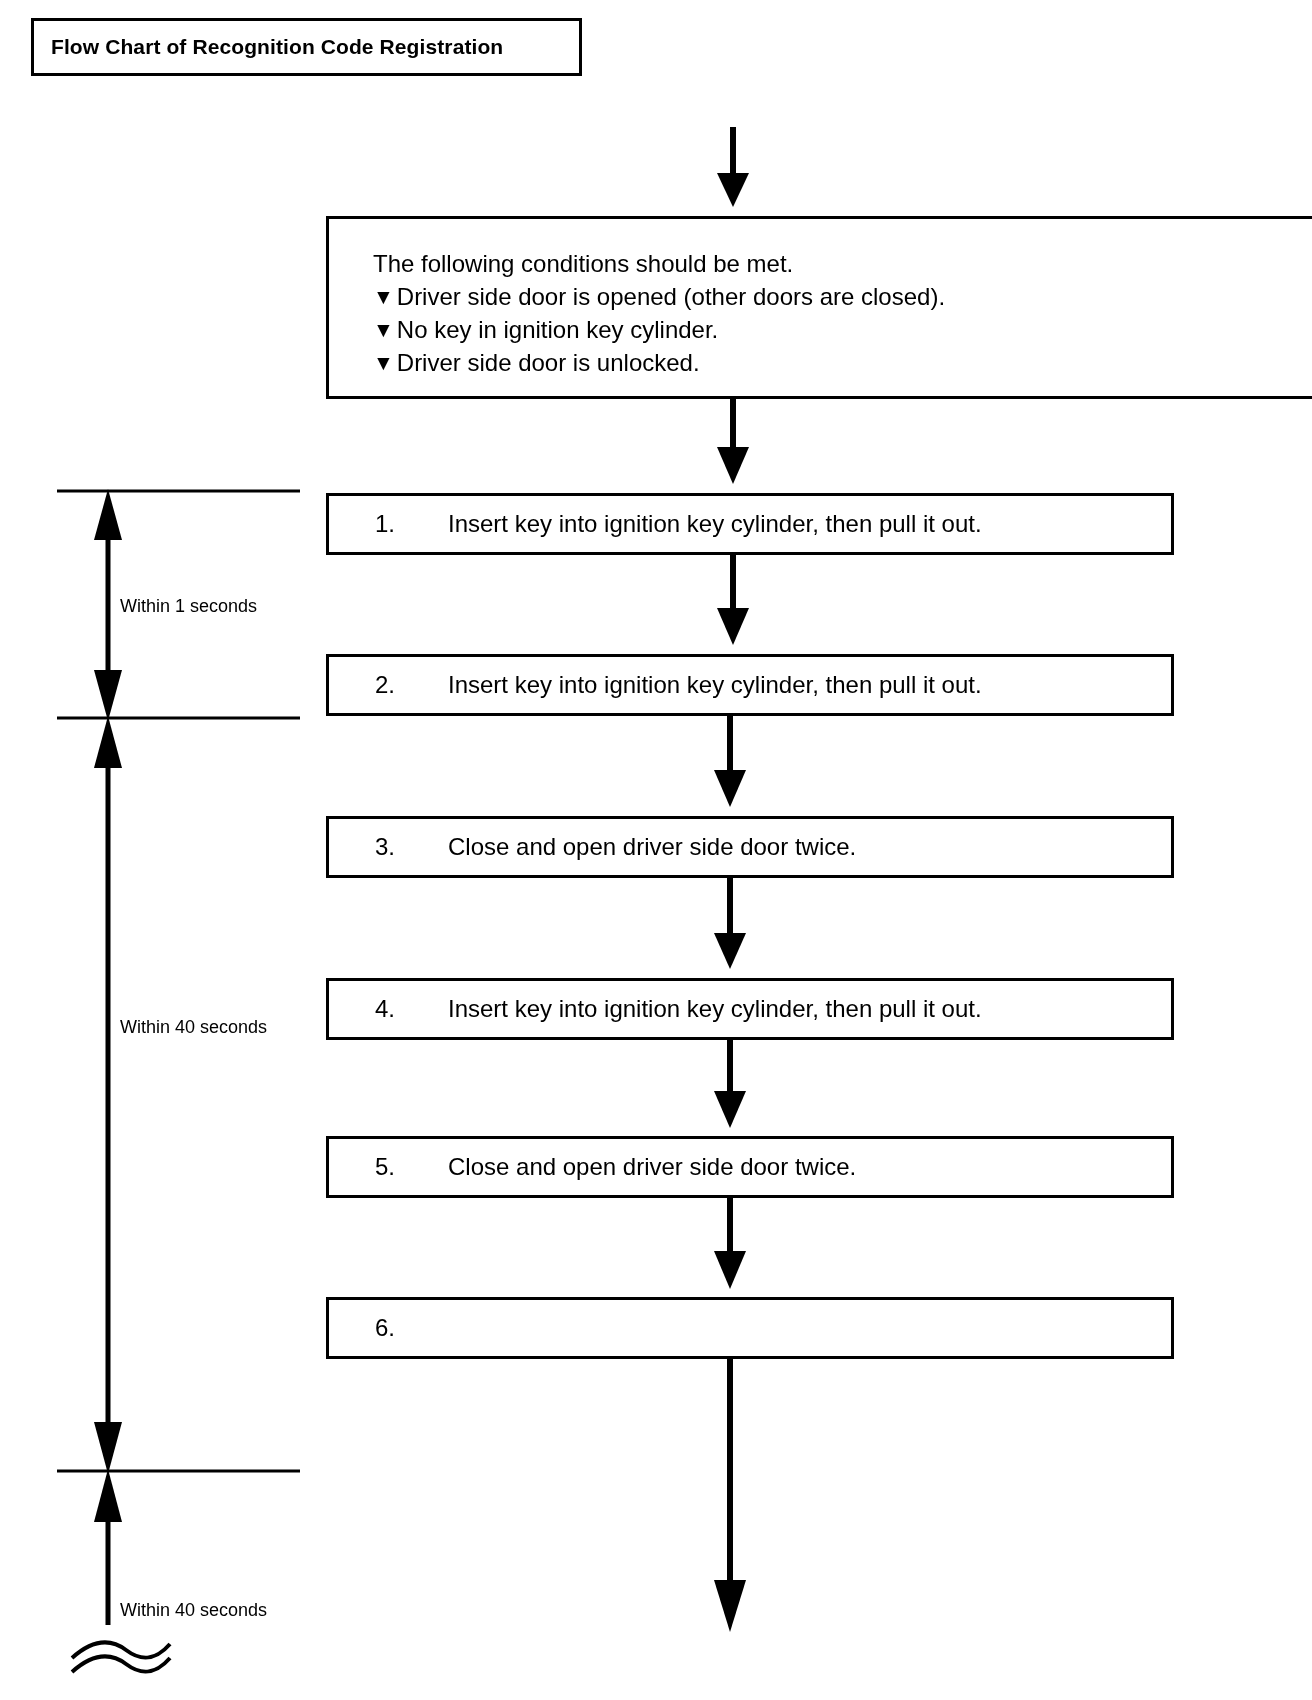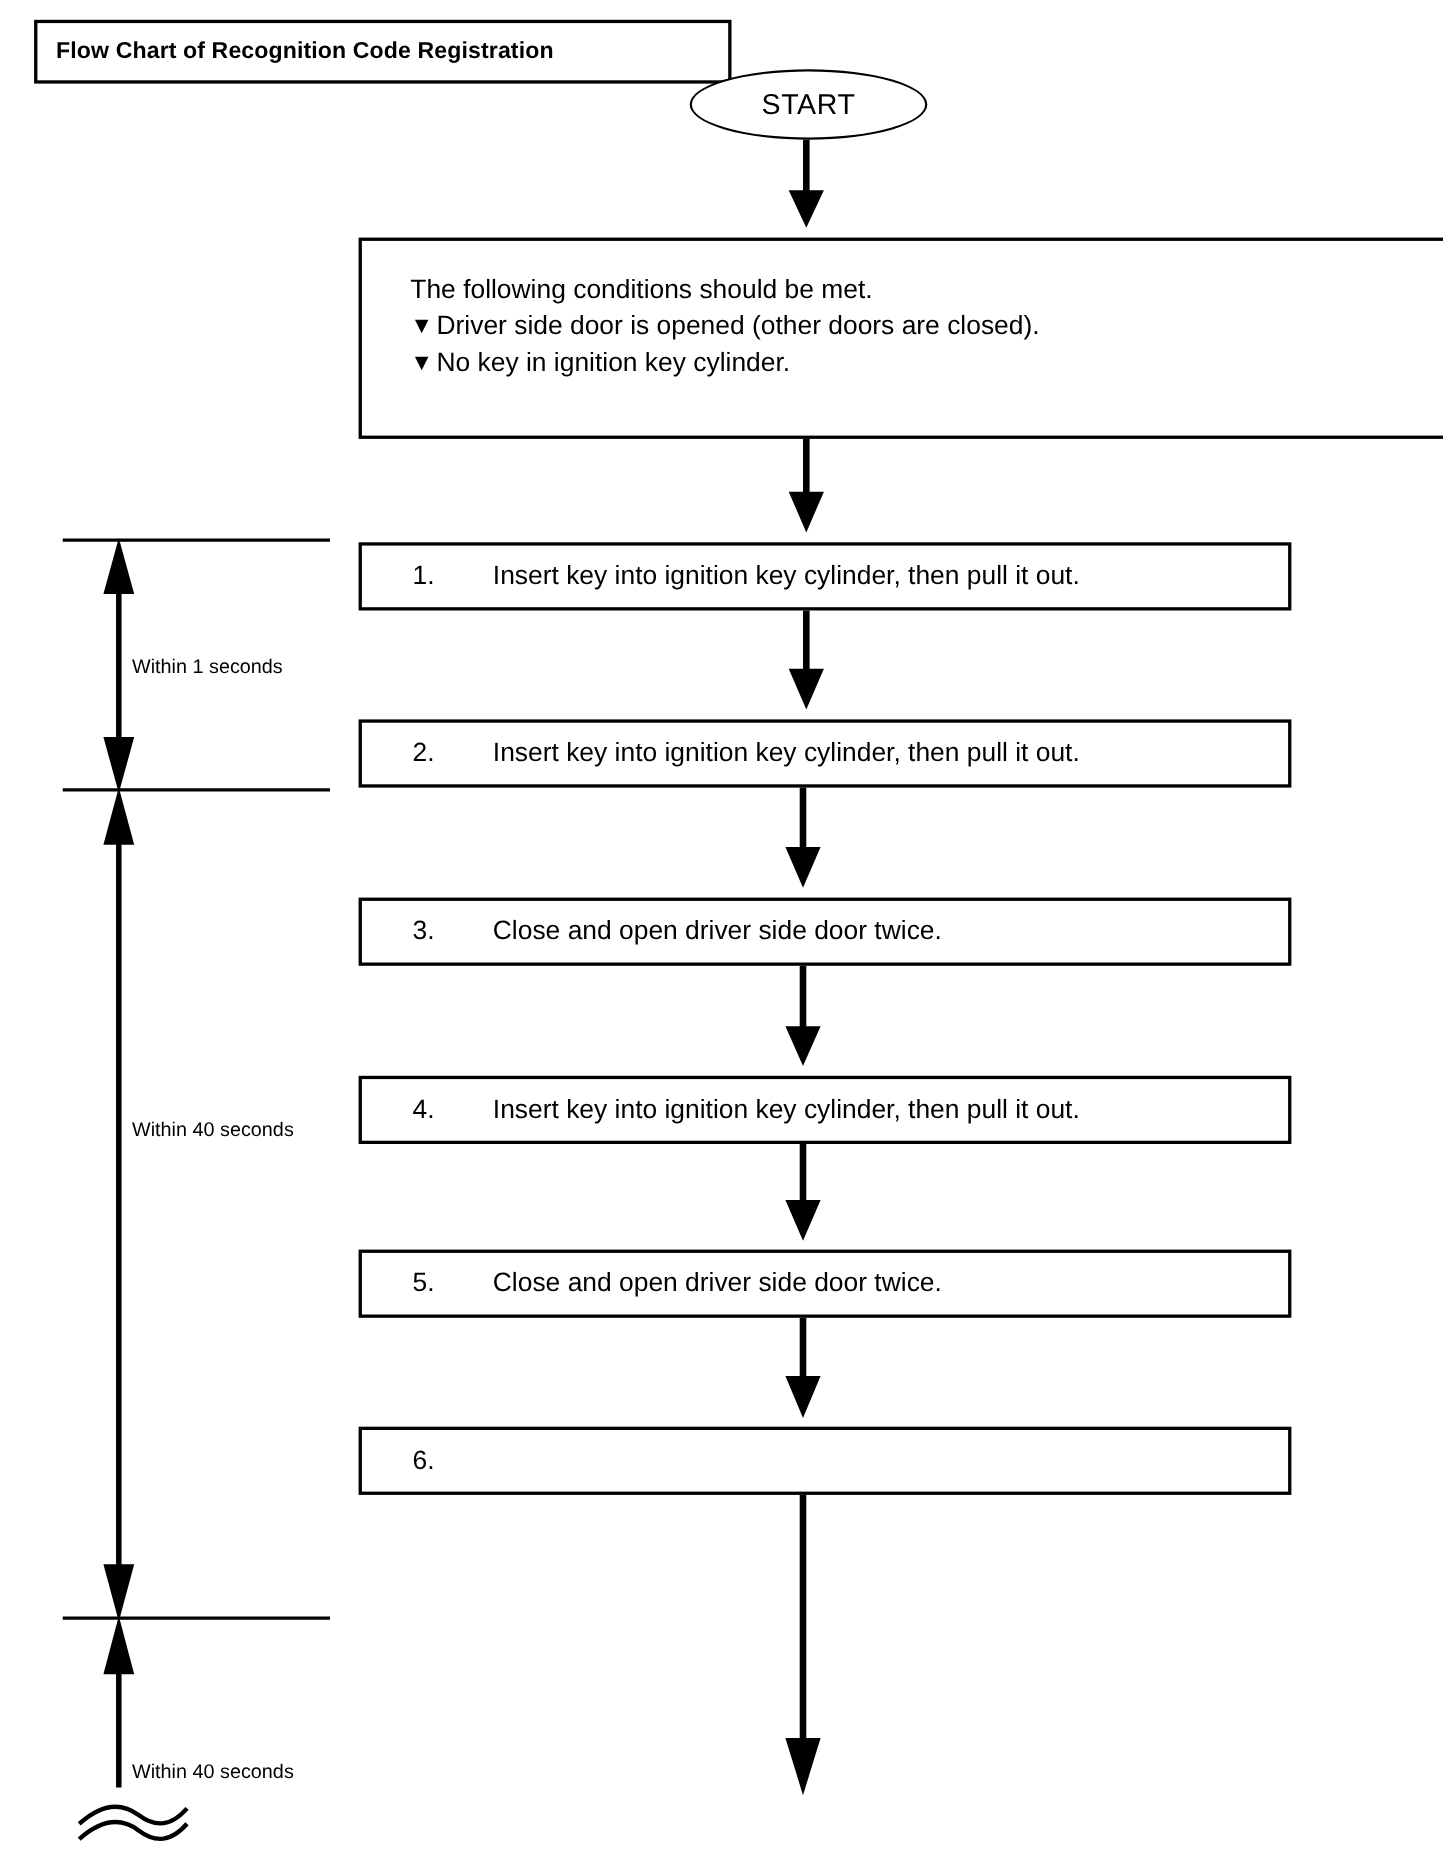--- a/index.html
+++ b/index.html
@@ -17,21 +17,21 @@
     height: 1700px;
     background: #ffffff;
     overflow: hidden;
   }
 
   
   .title-box {
     position: absolute;
     left: 31px;
     top: 18px;
-    width: 634px;
+    width: 551px;
     height: 58px;
     border: 3px solid #000;
     background: #fff;
     box-sizing: border-box;
     display: flex;
     align-items: center;
   }
   .title-text {
     font-size: 21px;
     font-weight: bold;
@@ -140,29 +140,27 @@
 </style>
 </head>
 <body>
 
 <div id="page">
 
   <div class="title-box">
     <span class="title-text">Flow Chart of Recognition Code Registration</span>
   </div>
 
-  <div class="start-ellipse">
-    <span class="start-text">START</span>
-  </div>
 
   <div class="pbox cond-box">
     <div class="cond-inner">
       <span class="cond-line">The following conditions should be met.</span>
       <span class="cond-line"><span class="bullet-tri">▼</span><span>Driver side door is opened (other doors are closed).</span></span>
       <span class="cond-line"><span class="bullet-tri">▼</span><span>No key in ignition key cylinder.</span></span>
+      <span class="cond-line"><span class="bullet-tri">▼</span><span>Driver side door is unlocked.</span></span>
     </div>
   </div>
 
   <div class="pbox step-box" style="top:493px;">
     <span class="step-num">1.</span>
     <span class="step-text">Insert key into ignition key cylinder, then pull it out.</span>
   </div>
 
   <div class="pbox step-box" style="top:654px;">
     <span class="step-num">2.</span>

